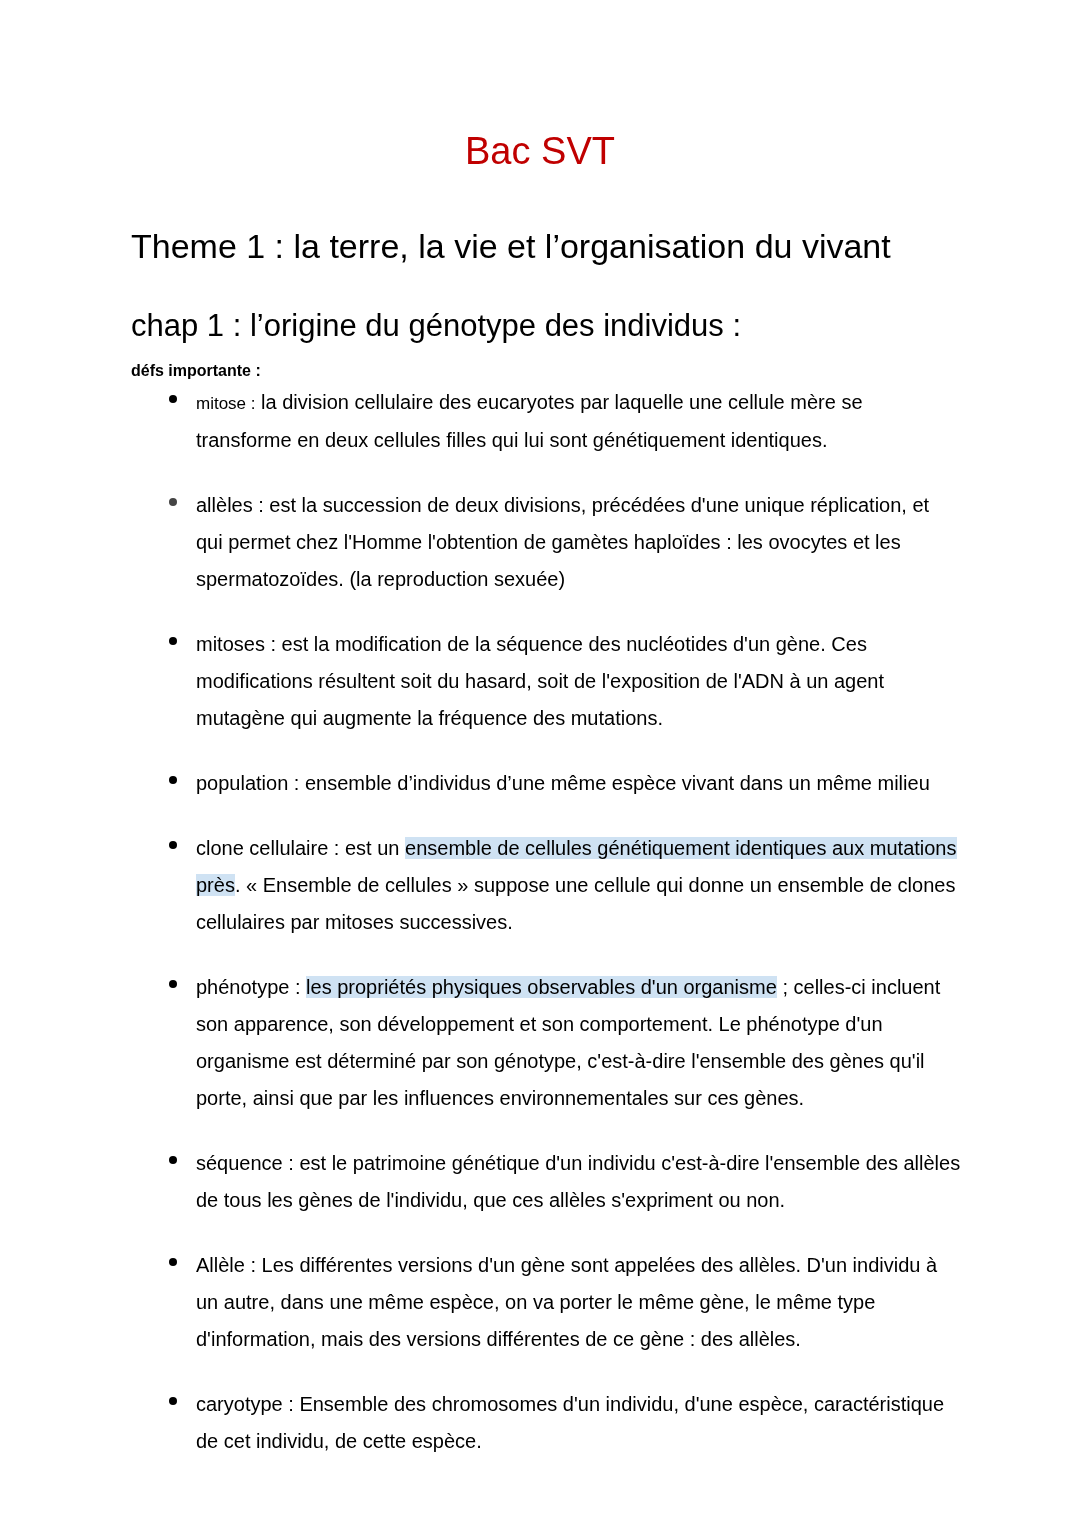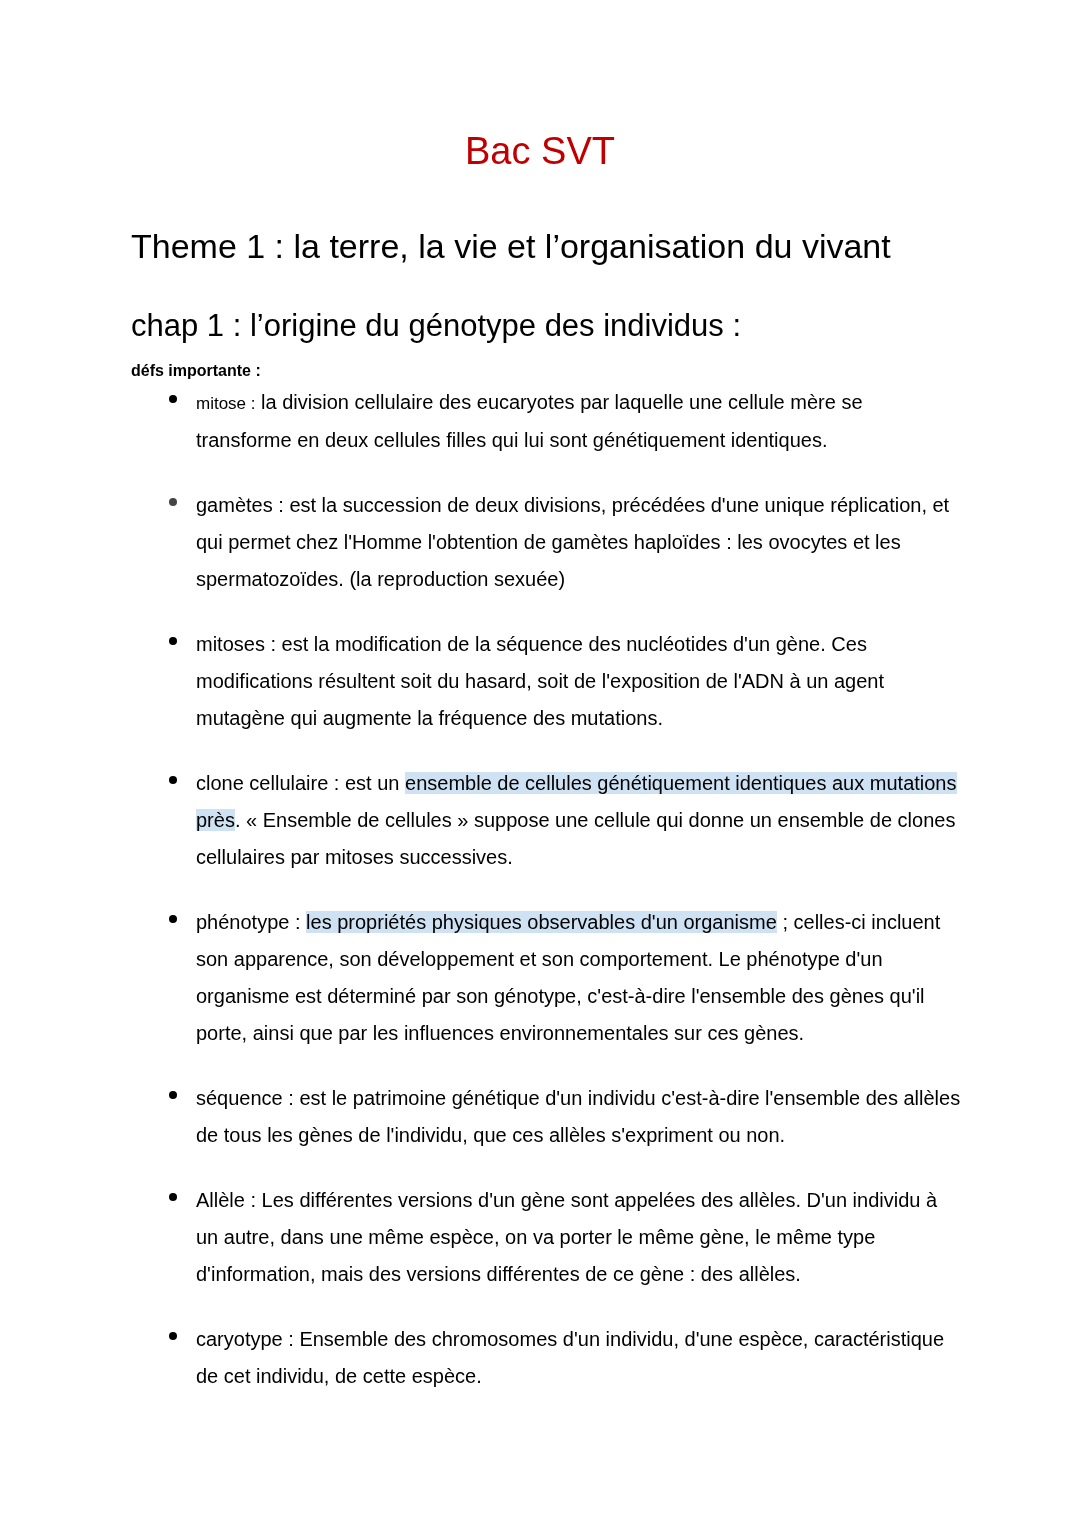--- a/index.html
+++ b/index.html
@@ -113,28 +113,32 @@
 
   <ul class="def-list">
 
     <li class="def-item">
       <span class="bullet"></span>
       <span class="term-small">mitose :</span><span> la division cellulaire des eucaryotes par laquelle une cellule mère se transforme en deux cellules filles qui lui sont génétiquement identiques.</span>
     </li>
 
     <li class="def-item">
       <span class="bullet gray"></span>
-      <span>gamètes :</span><span> est la succession de deux divisions, précédées d'une unique réplication, et qui permet chez l'Homme l'obtention de gamètes haploïdes : les ovocytes et les spermatozoïdes. (la reproduction sexuée)</span>
+      <span>allèles :</span><span> est la succession de deux divisions, précédées d'une unique réplication, et qui permet chez l'Homme l'obtention de gamètes haploïdes : les ovocytes et les spermatozoïdes. (la reproduction sexuée)</span>
     </li>
 
     <li class="def-item">
       <span class="bullet"></span>
       <span>mitoses :</span><span>  est la modification de la séquence des nucléotides d'un gène. Ces modifications résultent soit du hasard, soit de l'exposition de l'ADN à un agent mutagène qui augmente la fréquence des mutations.</span>
     </li>
 
+    <li class="def-item">
+      <span class="bullet"></span>
+      <span>population :</span><span> ensemble d’individus d’une même espèce vivant dans un même milieu</span>
+    </li>
 
     <li class="def-item">
       <span class="bullet"></span>
       <span>clone cellulaire :</span><span> est un </span><span class="hl">ensemble de cellules génétiquement identiques aux mutations près</span><span>. « Ensemble de cellules » suppose une cellule qui donne un ensemble de clones cellulaires par mitoses successives.</span>
     </li>
 
     <li class="def-item">
       <span class="bullet"></span>
       <span>phénotype :</span><span> </span><span class="hl">les propriétés physiques observables d'un organisme</span><span> ; celles-ci incluent son apparence, son développement et son comportement. Le phénotype d'un organisme est déterminé par son génotype, c'est-à-dire l'ensemble des gènes qu'il porte, ainsi que par les influences environnementales sur ces gènes.</span>
     </li>

